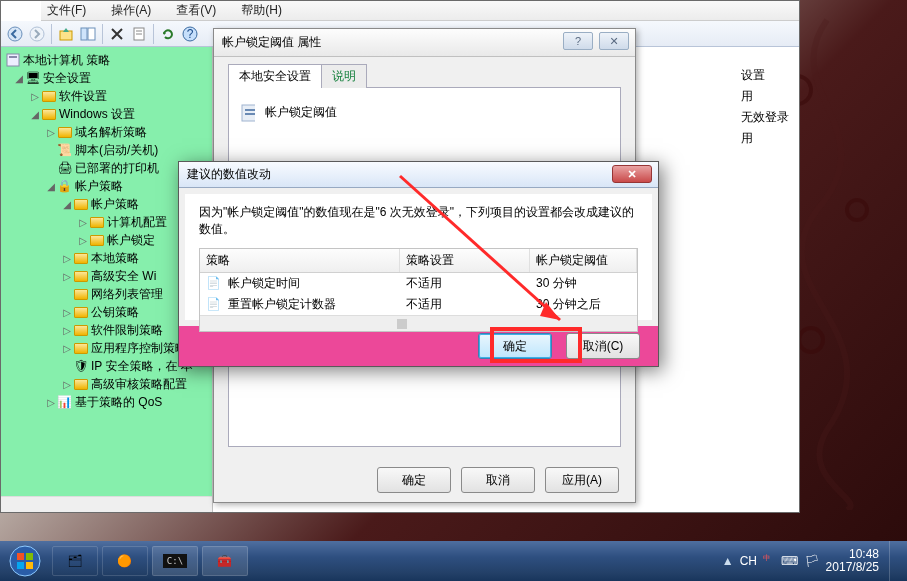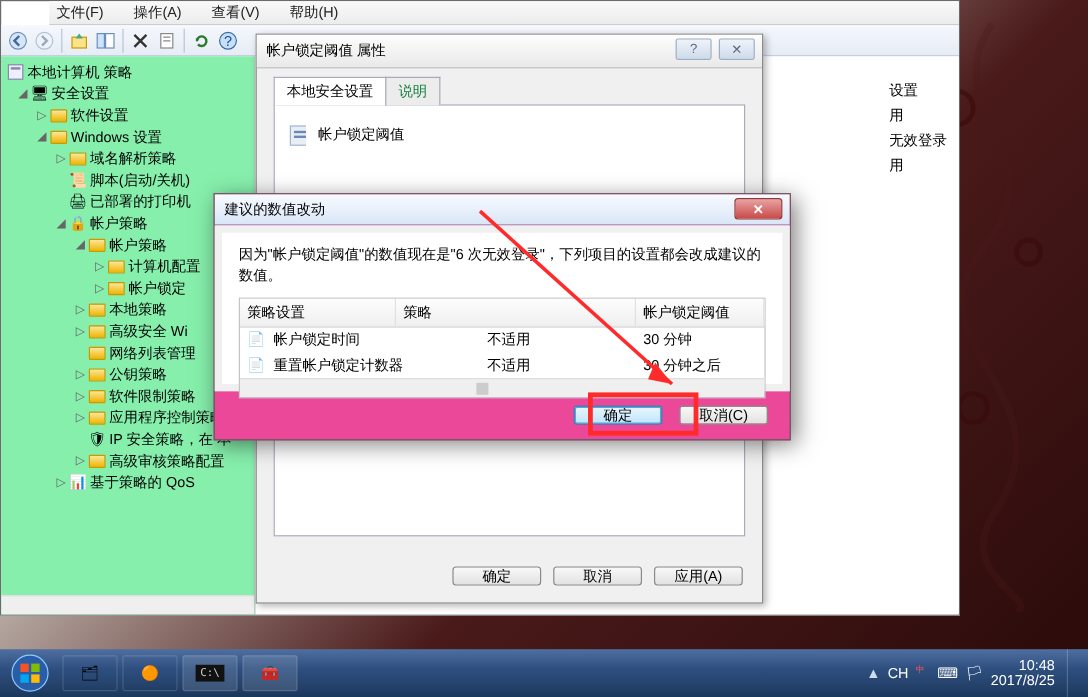--- a/index.html
+++ b/index.html
@@ -31,21 +31,21 @@
   .prop-title { height: 28px; background: linear-gradient(#fdfdfd,#e9e9e9); display: flex; align-items: center; padding: 0 8px; border-bottom: 1px solid #c0c0c0; position: relative; }
   .prop-title .win-btns { position: absolute; right: 6px; top: 3px; display: flex; gap: 6px; }
   .win-btn { width: 30px; height: 18px; border: 1px solid #9aaec4; border-radius: 2px; background: linear-gradient(#eef3f9,#cfdbea); display:flex;align-items:center;justify-content:center;color:#5a6b82;font-size:11px; }
   .prop-body { position:absolute; top:28px; left:0; right:0; bottom:44px; padding:8px 14px; }
   .tab-strip { display:flex; height:22px; align-items:center; }
   .tab { padding:3px 10px; border:1px solid #aab; background:#fff; border-bottom:none; margin-right:-1px; position:relative; }
   .tab.inactive { background:#ececec; color:#15803d; }
   .tab-panel { border:1px solid #aab; background:#fff; height:360px; padding:10px; }
   .policy-row { display:flex; align-items:center; gap:8px; margin-top:6px; }
   .prop-btnbar { position:absolute; bottom:0; left:0; right:0; height:44px; display:flex; align-items:center; justify-content:flex-end; gap:10px; padding:0 16px; }
-  .w7-btn { min-width:74px; height:16px; border:1px solid #8a8a8a; background:linear-gradient(#f8f8f8,#e2e2e2); border-radius:3px; display:inline-flex;align-items:center;justify-content:center; }
+  .w7-btn { min-width:74px; height:26px; border:1px solid #8a8a8a; background:linear-gradient(#f8f8f8,#e2e2e2); border-radius:3px; display:inline-flex;align-items:center;justify-content:center; }
 
   .confirm-dialog { position: absolute; left: 178px; top: 161px; width: 481px; height: 206px; background: #ec4899; border: 1px solid #5a5a5a; box-shadow: 4px 4px 18px rgba(0,0,0,0.5); z-index: 20; }
   .cd-title { height: 26px; background: linear-gradient(#f8fbff,#d9e6f7); border-bottom:1px solid #97a9c2; display:flex; align-items:center; padding:0 8px; position:relative; }
   .cd-close { position:absolute; right:6px; top:3px; width:40px; height:18px; border-radius:3px; background:linear-gradient(#e9a3a3,#c94a4a); border:1px solid #963535; display:flex;align-items:center;justify-content:center;color:#fff;font-weight:bold;font-size:11px; }
   .cd-body { position:absolute; top:26px; left:0; right:0; bottom:40px; padding:10px 14px; background:#fff; border:6px solid #f0f0f0; }
   .cd-msg { margin-bottom:10px; line-height:1.4; }
   .cd-list { border:1px solid #c4c4c4; }
   .cd-list-head { display:flex; background:linear-gradient(#fdfdfd,#efefef); border-bottom:1px solid #d0d0d0; }
   .cd-list-head div { padding:3px 6px; border-right:1px solid #e0e0e0; }
   .cd-list-row { display:flex; align-items:center; }
@@ -323,22 +323,22 @@
 
 <div class="confirm-dialog">
   <div class="cd-title">
     <span>建议的数值改动</span>
     <div class="cd-close">✕</div>
   </div>
   <div class="cd-body">
     <div class="cd-msg">因为"帐户锁定阈值"的数值现在是"6 次无效登录"，下列项目的设置都会改成建议的数值。</div>
     <div class="cd-list">
       <div class="cd-list-head">
+        <div style="width:200px">策略</div>
         <div style="width:130px">策略设置</div>
-        <div style="width:200px">策略</div>
         <div style="flex:1">帐户锁定阈值</div>
       </div>
       <div class="cd-list-row">
         <div style="width:200px;display:flex;align-items:center;gap:4px">
             <span class="ic">📄</span>
             <span>帐户锁定时间</span>
           </div>
         <div style="width:130px">不适用</div>
         <div style="flex:1">30 分钟</div>
       </div>

